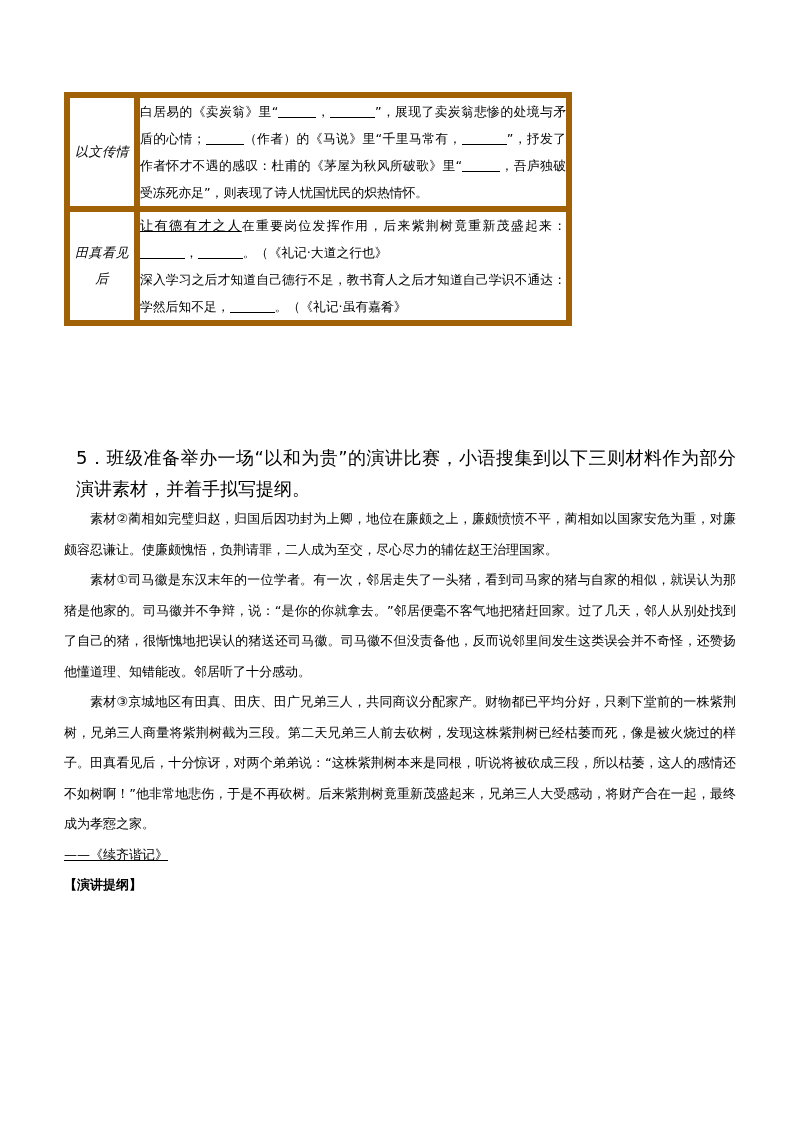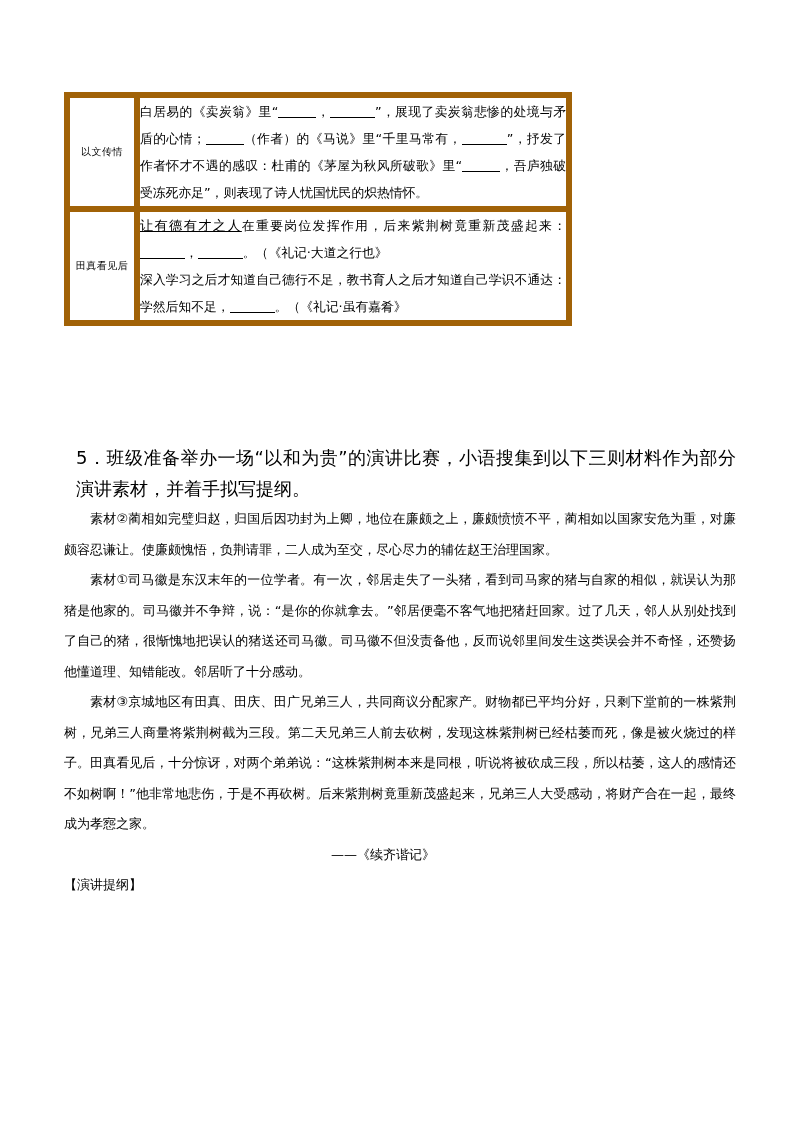--- a/index.html
+++ b/index.html
@@ -38,25 +38,26 @@
     table-layout: fixed;
   }
   table.poem-table td {
     border: 6px solid #a16207;
     vertical-align: middle;
     padding: 0;
   }
   td.label-cell {
     width: 64px;
     text-align: center;
-    font-size: 10px;
+    font-size: 13px;
     line-height: 26px;
     letter-spacing: 0.5px;
     padding: 4px 6px;
     word-break: break-all;
+    font-style: italic;
   }
   td.body-cell {
     padding: 7px 6px 7px 9px;
     font-size: 12.8px;
     line-height: 27px;
     text-align: justify;
     text-justify: inter-ideograph;
   }
   .body-cell p {
     margin: 0;
@@ -93,28 +94,29 @@
     font-size: 13px;
     line-height: 30.5px;
     text-indent: 26px;
     text-align: justify;
     text-justify: inter-ideograph;
   }
   p.attribution {
     margin: 0;
     font-size: 13px;
     line-height: 30.5px;
-    text-align: center;
+    text-align: left;
     padding-right: 34px;
+    text-decoration: underline;
   }
   p.outline-head {
     margin: 0;
     font-size: 13px;
     line-height: 30.5px;
-    font-weight: normal;
+    font-weight: bold;
   }
 </style>
 </head>
 <body>
 
 <div class="page">
 
   <div class="tbl-wrap">
     <table class="poem-table">
       <tbody>

